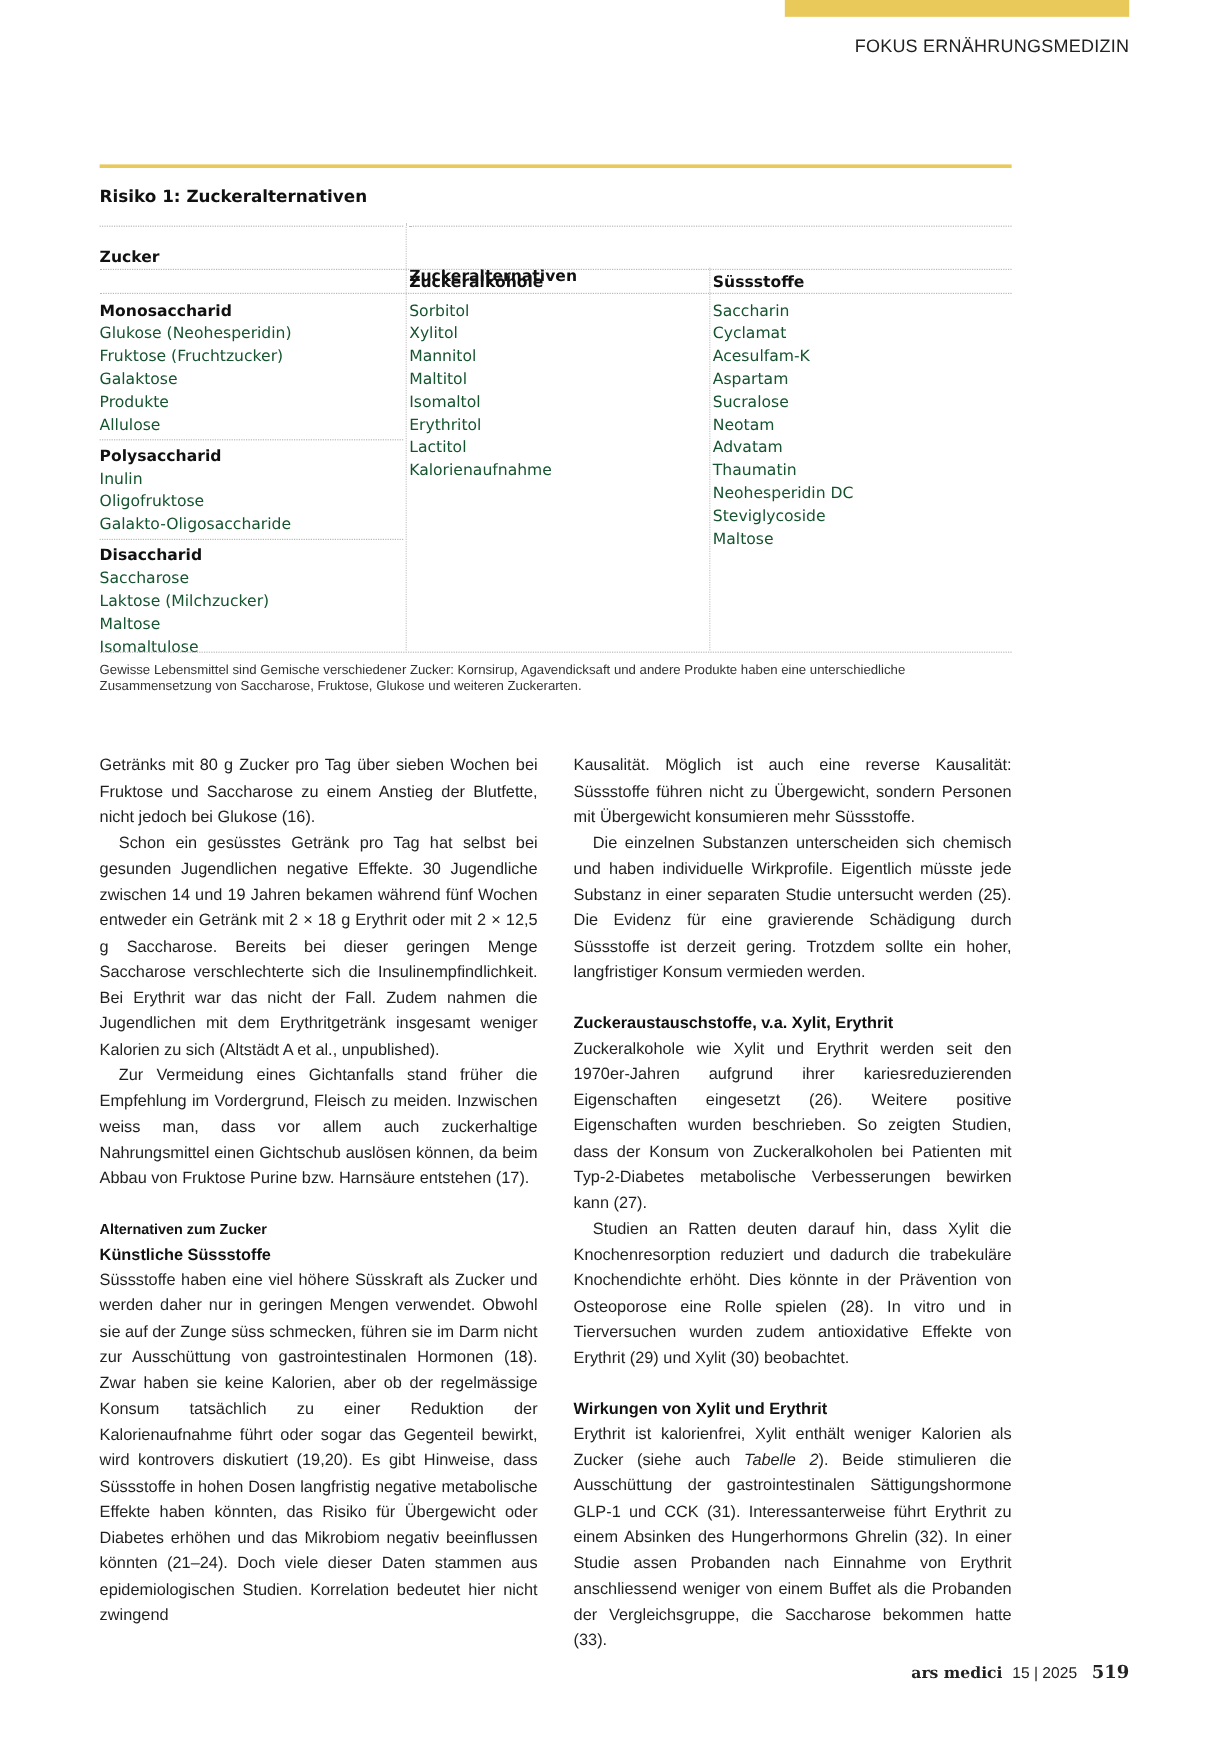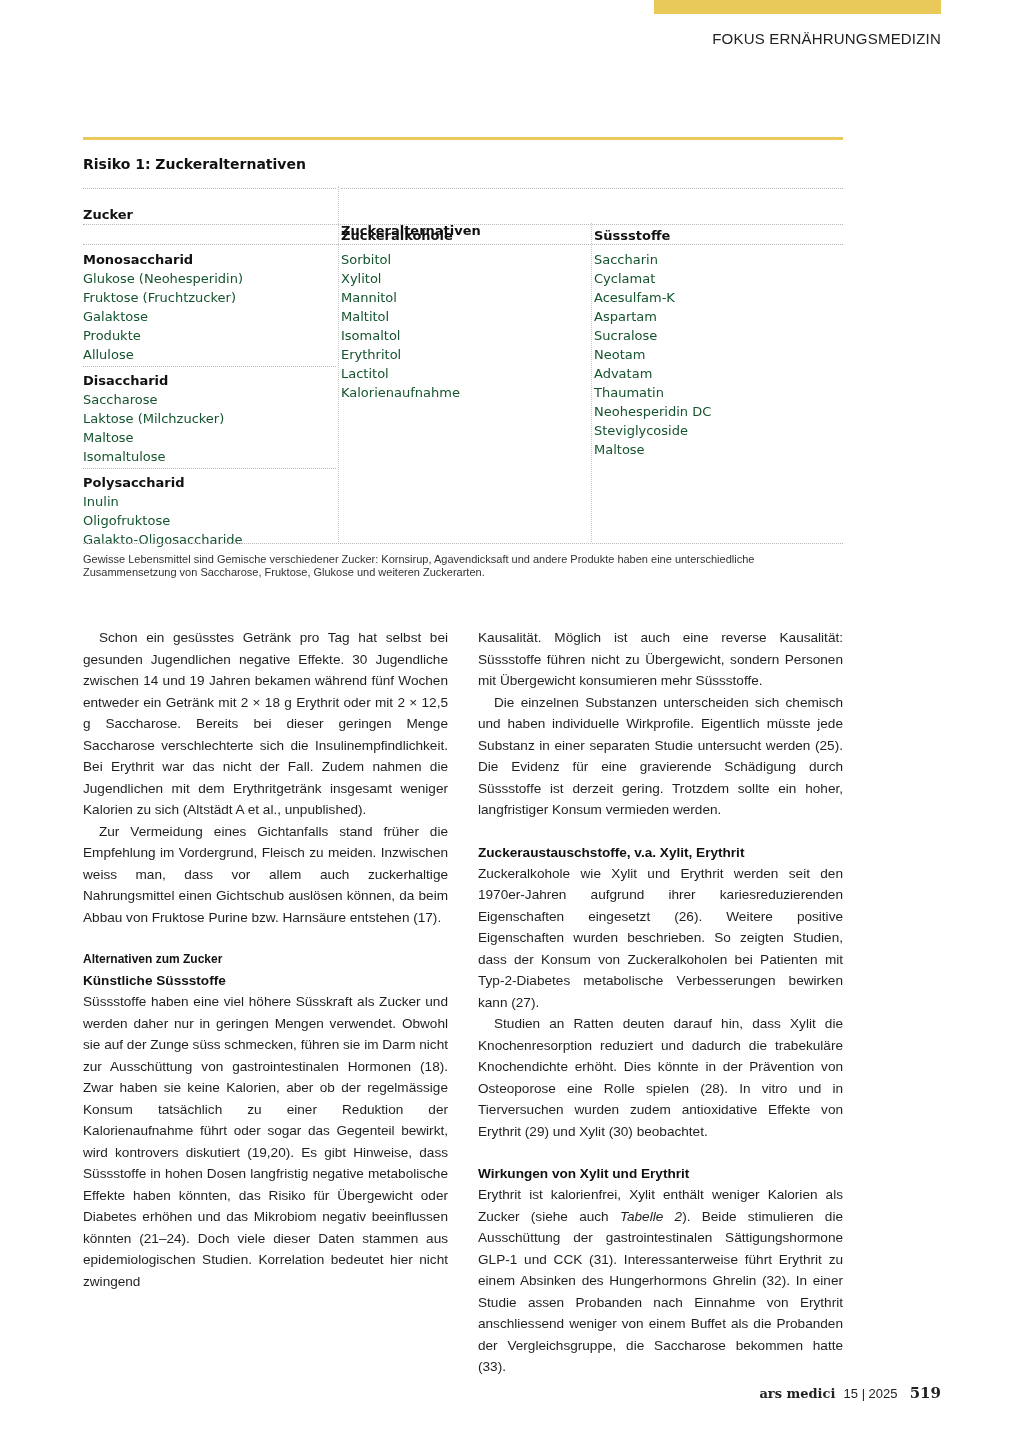--- a/index.html
+++ b/index.html
@@ -68,31 +68,31 @@
   <div class="col col-zucker" style="top:60px;">
     <div class="group">
       <div class="td group-head">Monosaccharid</div>
       <div class="td">Glukose (Neohesperidin)</div>
       <div class="td">Fruktose (Fruchtzucker)</div>
       <div class="td">Galaktose</div>
       <div class="td">Produkte</div>
       <div class="td">Allulose</div>
     </div>
     <div class="group">
+      <div class="td group-head">Polysaccharid</div>
+      <div class="td">Inulin</div>
+      <div class="td">Oligofruktose</div>
+      <div class="td">Galakto-Oligosaccharide</div>
+    </div>
+    <div class="group">
       <div class="td group-head">Disaccharid</div>
       <div class="td">Saccharose</div>
       <div class="td">Laktose (Milchzucker)</div>
       <div class="td">Maltose</div>
       <div class="td">Isomaltulose</div>
-    </div>
-    <div class="group">
-      <div class="td group-head">Polysaccharid</div>
-      <div class="td">Inulin</div>
-      <div class="td">Oligofruktose</div>
-      <div class="td">Galakto-Oligosaccharide</div>
     </div>
   </div>
 
   <div class="col col-alk" style="top:64px;">
     <div class="td">Sorbitol</div>
     <div class="td">Xylitol</div>
     <div class="td">Mannitol</div>
     <div class="td">Maltitol</div>
     <div class="td">Isomaltol</div>
     <div class="td">Erythritol</div>
@@ -113,20 +113,21 @@
     <div class="td">Steviglycoside</div>
     <div class="td">Maltose</div>
   </div>
 
   <div class="dot-h" style="position:absolute;left:0;top:357px;width:760px;"></div>
 </div>
 
 <div class="footnote">Gewisse Lebensmittel sind Gemische verschiedener Zucker: Kornsirup, Agavendicksaft und andere Produkte haben eine unterschiedliche Zusammensetzung von Saccharose, Fruktose, Glukose und weiteren Zuckerarten.</div>
 
 <div class="colm left">
+  <p>Getränks mit 80 g Zucker pro Tag über sieben Wochen bei Fruktose und Saccharose zu einem Anstieg der Blutfette, nicht jedoch bei Glukose (16).</p>
   <p class="ind">Schon ein gesüsstes Getränk pro Tag hat selbst bei gesunden Jugendlichen negative Effekte. 30 Jugendliche zwischen 14 und 19 Jahren bekamen während fünf Wochen entweder ein Getränk mit 2 × 18 g Erythrit oder mit 2 × 12,5 g Saccharose. Bereits bei dieser geringen Menge Saccharose verschlechterte sich die Insulinempfindlichkeit. Bei Erythrit war das nicht der Fall. Zudem nahmen die Jugendlichen mit dem Erythritgetränk insgesamt weniger Kalorien zu sich (Altstädt A et al., unpublished).</p>
   <p class="ind">Zur Vermeidung eines Gichtanfalls stand früher die Empfehlung im Vordergrund, Fleisch zu meiden. Inzwischen weiss man, dass vor allem auch zuckerhaltige Nahrungsmittel einen Gichtschub auslösen können, da beim Abbau von Fruktose Purine bzw. Harnsäure entstehen (17).</p>
   <div class="h2">Alternativen zum Zucker</div>
   <div class="h3">Künstliche Süssstoffe</div>
   <p>Süssstoffe haben eine viel höhere Süsskraft als Zucker und werden daher nur in geringen Mengen verwendet. Obwohl sie auf der Zunge süss schmecken, führen sie im Darm nicht zur Ausschüttung von gastrointestinalen Hormonen (18). Zwar haben sie keine Kalorien, aber ob der regelmässige Konsum tatsächlich zu einer Reduktion der Kalorienaufnahme führt oder sogar das Gegenteil bewirkt, wird kontrovers diskutiert (19,20). Es gibt Hinweise, dass Süssstoffe in hohen Dosen langfristig negative metabolische Effekte haben könnten, das Risiko für Übergewicht oder Diabetes erhöhen und das Mikrobiom negativ beeinflussen könnten (21–24). Doch viele dieser Daten stammen aus epidemiologischen Studien. Korrelation bedeutet hier nicht zwingend</p>
 </div>
 
 <div class="colm right">
   <p>Kausalität. Möglich ist auch eine reverse Kausalität: Süssstoffe führen nicht zu Übergewicht, sondern Personen mit Übergewicht konsumieren mehr Süssstoffe.</p>
   <p class="ind">Die einzelnen Substanzen unterscheiden sich chemisch und haben individuelle Wirkprofile. Eigentlich müsste jede Substanz in einer separaten Studie untersucht werden (25). Die Evidenz für eine gravierende Schädigung durch Süssstoffe ist derzeit gering. Trotzdem sollte ein hoher, langfristiger Konsum vermieden werden.</p>

